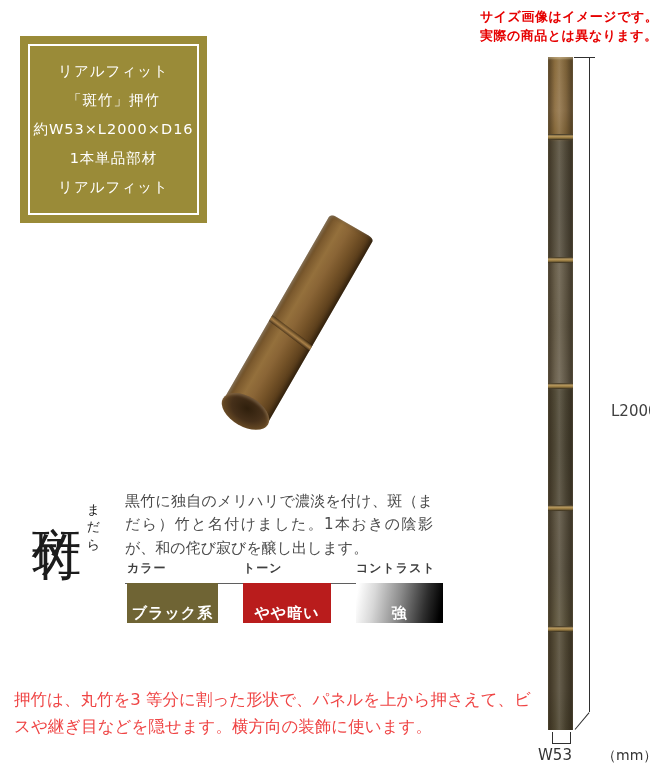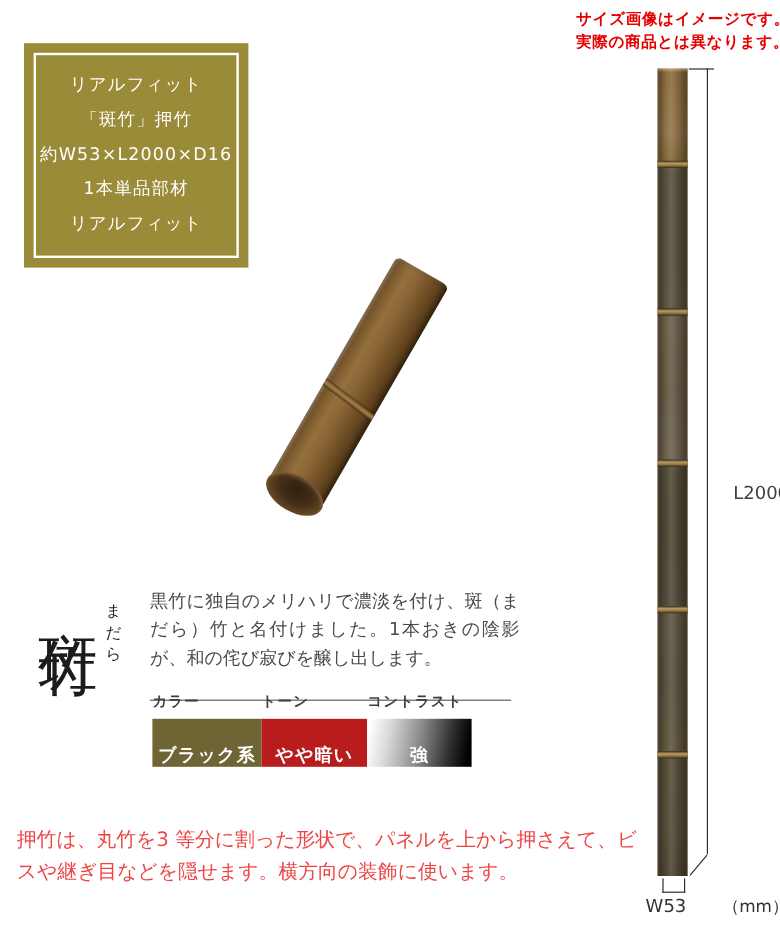--- a/index.html
+++ b/index.html
@@ -197,23 +197,23 @@
   .divider {
     position: absolute;
     left: 125px; top: 583px;
     width: 301px; height: 1px;
     background: #5f5f5f;
   }
 
   
   .spec-table {
     position: absolute;
-    left: 127px; top: 576px;
+    left: 127px; top: 560px;
     display: flex;
-    gap: 0;
+    gap: 25px;
   }
   .spec-col { display: flex; flex-direction: column; }
   .spec-header {
     font-size: 12px;
     font-weight: bold;
     color: #3f3f3f;
     letter-spacing: 1px;
     margin-bottom: 6px;
   }
   .swatch {

